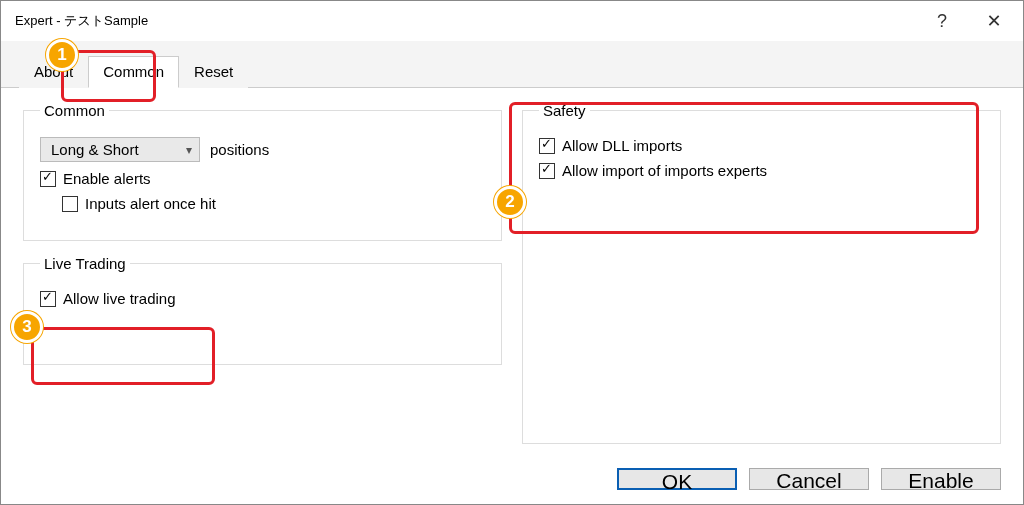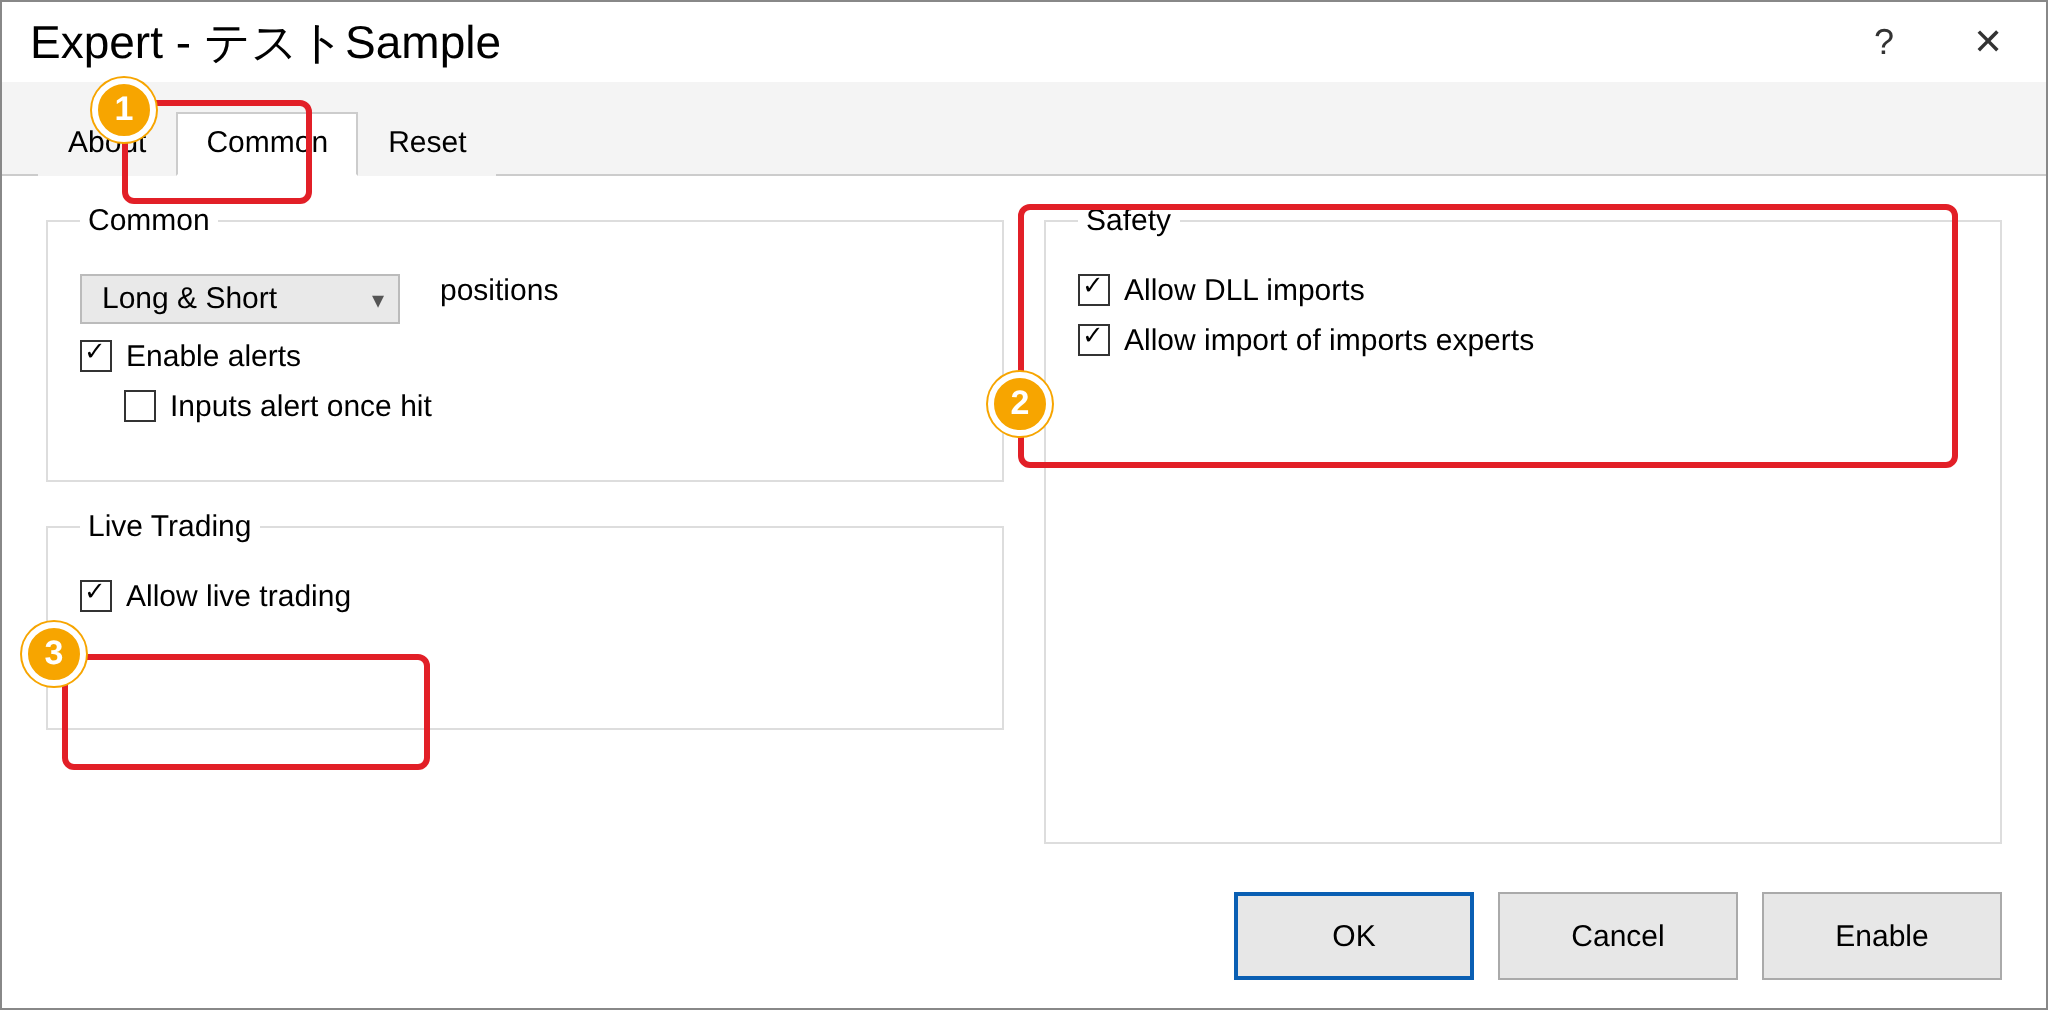--- a/index.html
+++ b/index.html
@@ -22,21 +22,21 @@
       position: relative;
     }
     .titlebar {
       height: 40px;
       display: flex;
       align-items: center;
       padding: 0 14px;
       background: #fff;
     }
     .titlebar-title {
-      font-size: 23px;
+      font-size: 13px;
       font-weight: 400;
       color: #000;
     }
     .titlebar-controls {
       margin-left: auto;
       display: flex;
       align-items: center;
       gap: 22px;
     }
     .titlebar-controls span {
@@ -89,22 +89,22 @@
       border: 1px solid #ddd;
       padding: 10px 16px 20px 16px;
       margin-bottom: 14px;
     }
     fieldset.group legend {
       font-size: 15px;
       padding: 0 4px;
     }
     .row {
       display: flex;
-      align-items: flex-start;
-      gap: 20px;
+      align-items: center;
+      gap: 10px;
       margin: 8px 0;
     }
     .indent { margin-left: 22px; }
     .select {
       background: #e9e9e9;
       border: 1px solid #bbb;
       padding: 3px 28px 3px 10px;
       font-size: 15px;
       appearance: none;
       position: relative;
@@ -124,23 +124,23 @@
       content: "✓"; position: absolute; font-size: 13px;
       left: 1px; top: -3px; color: #000;
     }
     .buttons {
       display: flex;
       justify-content: flex-end;
       gap: 12px;
       padding: 10px 22px 14px 22px;
     }
     .btn {
-      width: 120px; height: 44px;
+      width: 120px; height: 22px;
       background: #e7e7e7; border: 1px solid #aaa;
-      font-size: 15px; cursor: pointer;
+      font-size: 21px; cursor: pointer;
     }
     .btn.primary { border: 2px solid #0a5fb3; background: #e7e7e7; }
     
     .annot-box {
       position: absolute;
       border: 3px solid #e21f27;
       border-radius: 6px;
       pointer-events: none;
       z-index: 5;
     }

